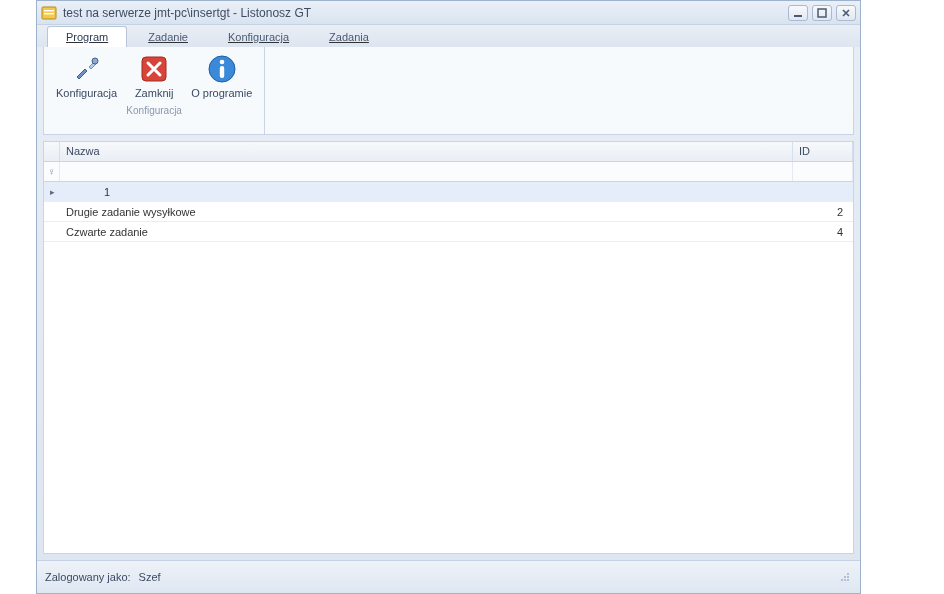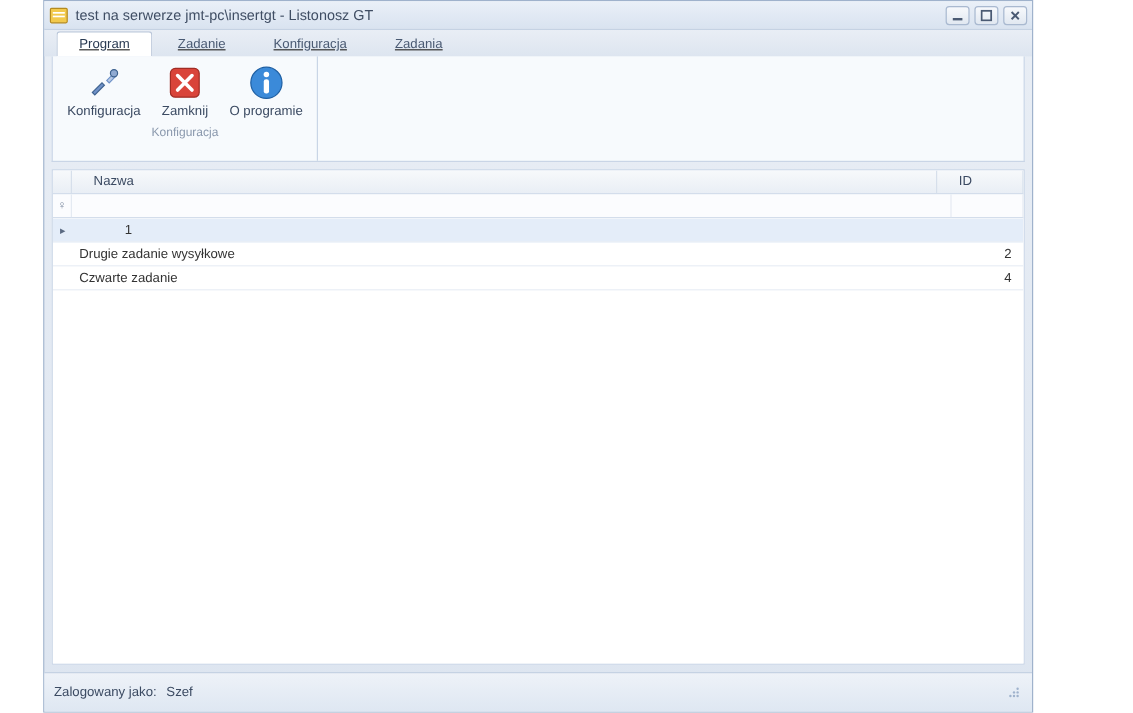--- a/index.html
+++ b/index.html
@@ -99,21 +99,20 @@
       border: 1px solid #c9d5e6;
       display: flex;
       flex-direction: column;
       overflow: hidden;
     }
     .grid-header {
       display: flex;
       height: 20px;
       background: linear-gradient(#f7f9fb, #e9eef5);
       border-bottom: 1px solid #c9d5e6;
-      gap: 12px;
     }
     .grid-hcell {
       border-right: 1px solid #d6dfeb;
       padding: 3px 6px;
       color: #3b4a62;
     }
     .col-selector { width: 16px; }
     .col-name { flex: 1; }
     .col-id { width: 60px; text-align: left; }
     .grid-filter {

